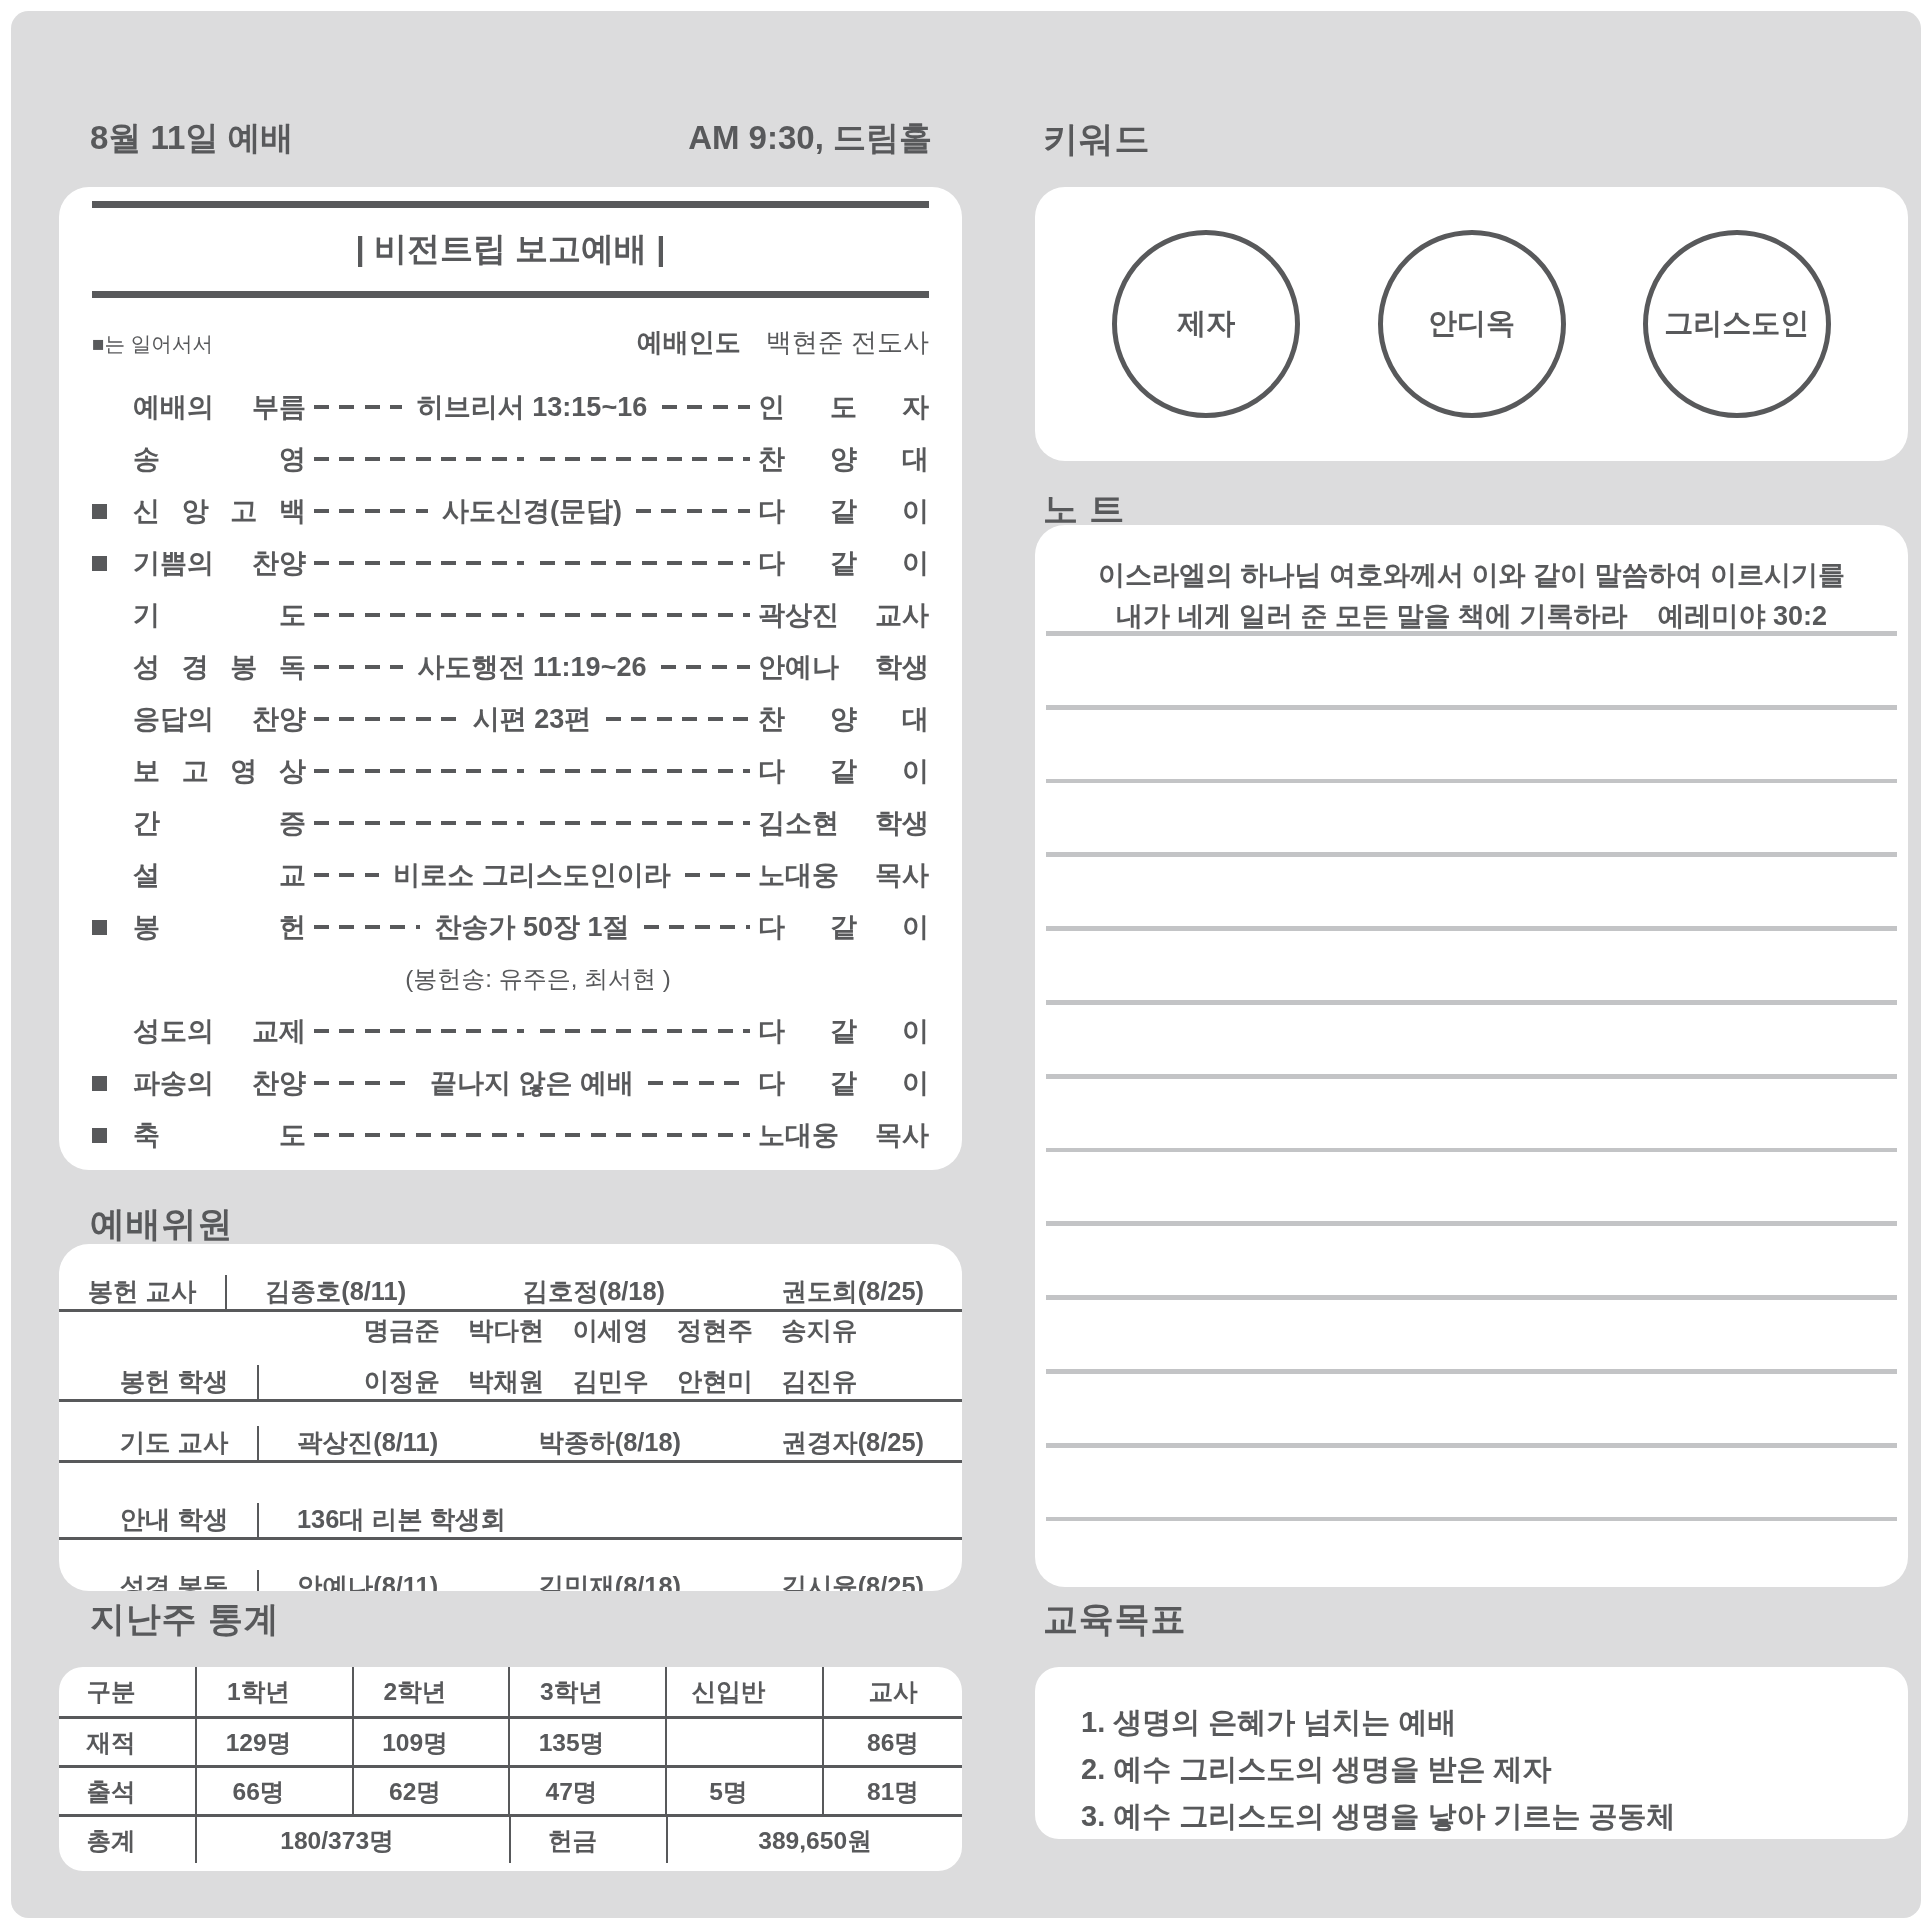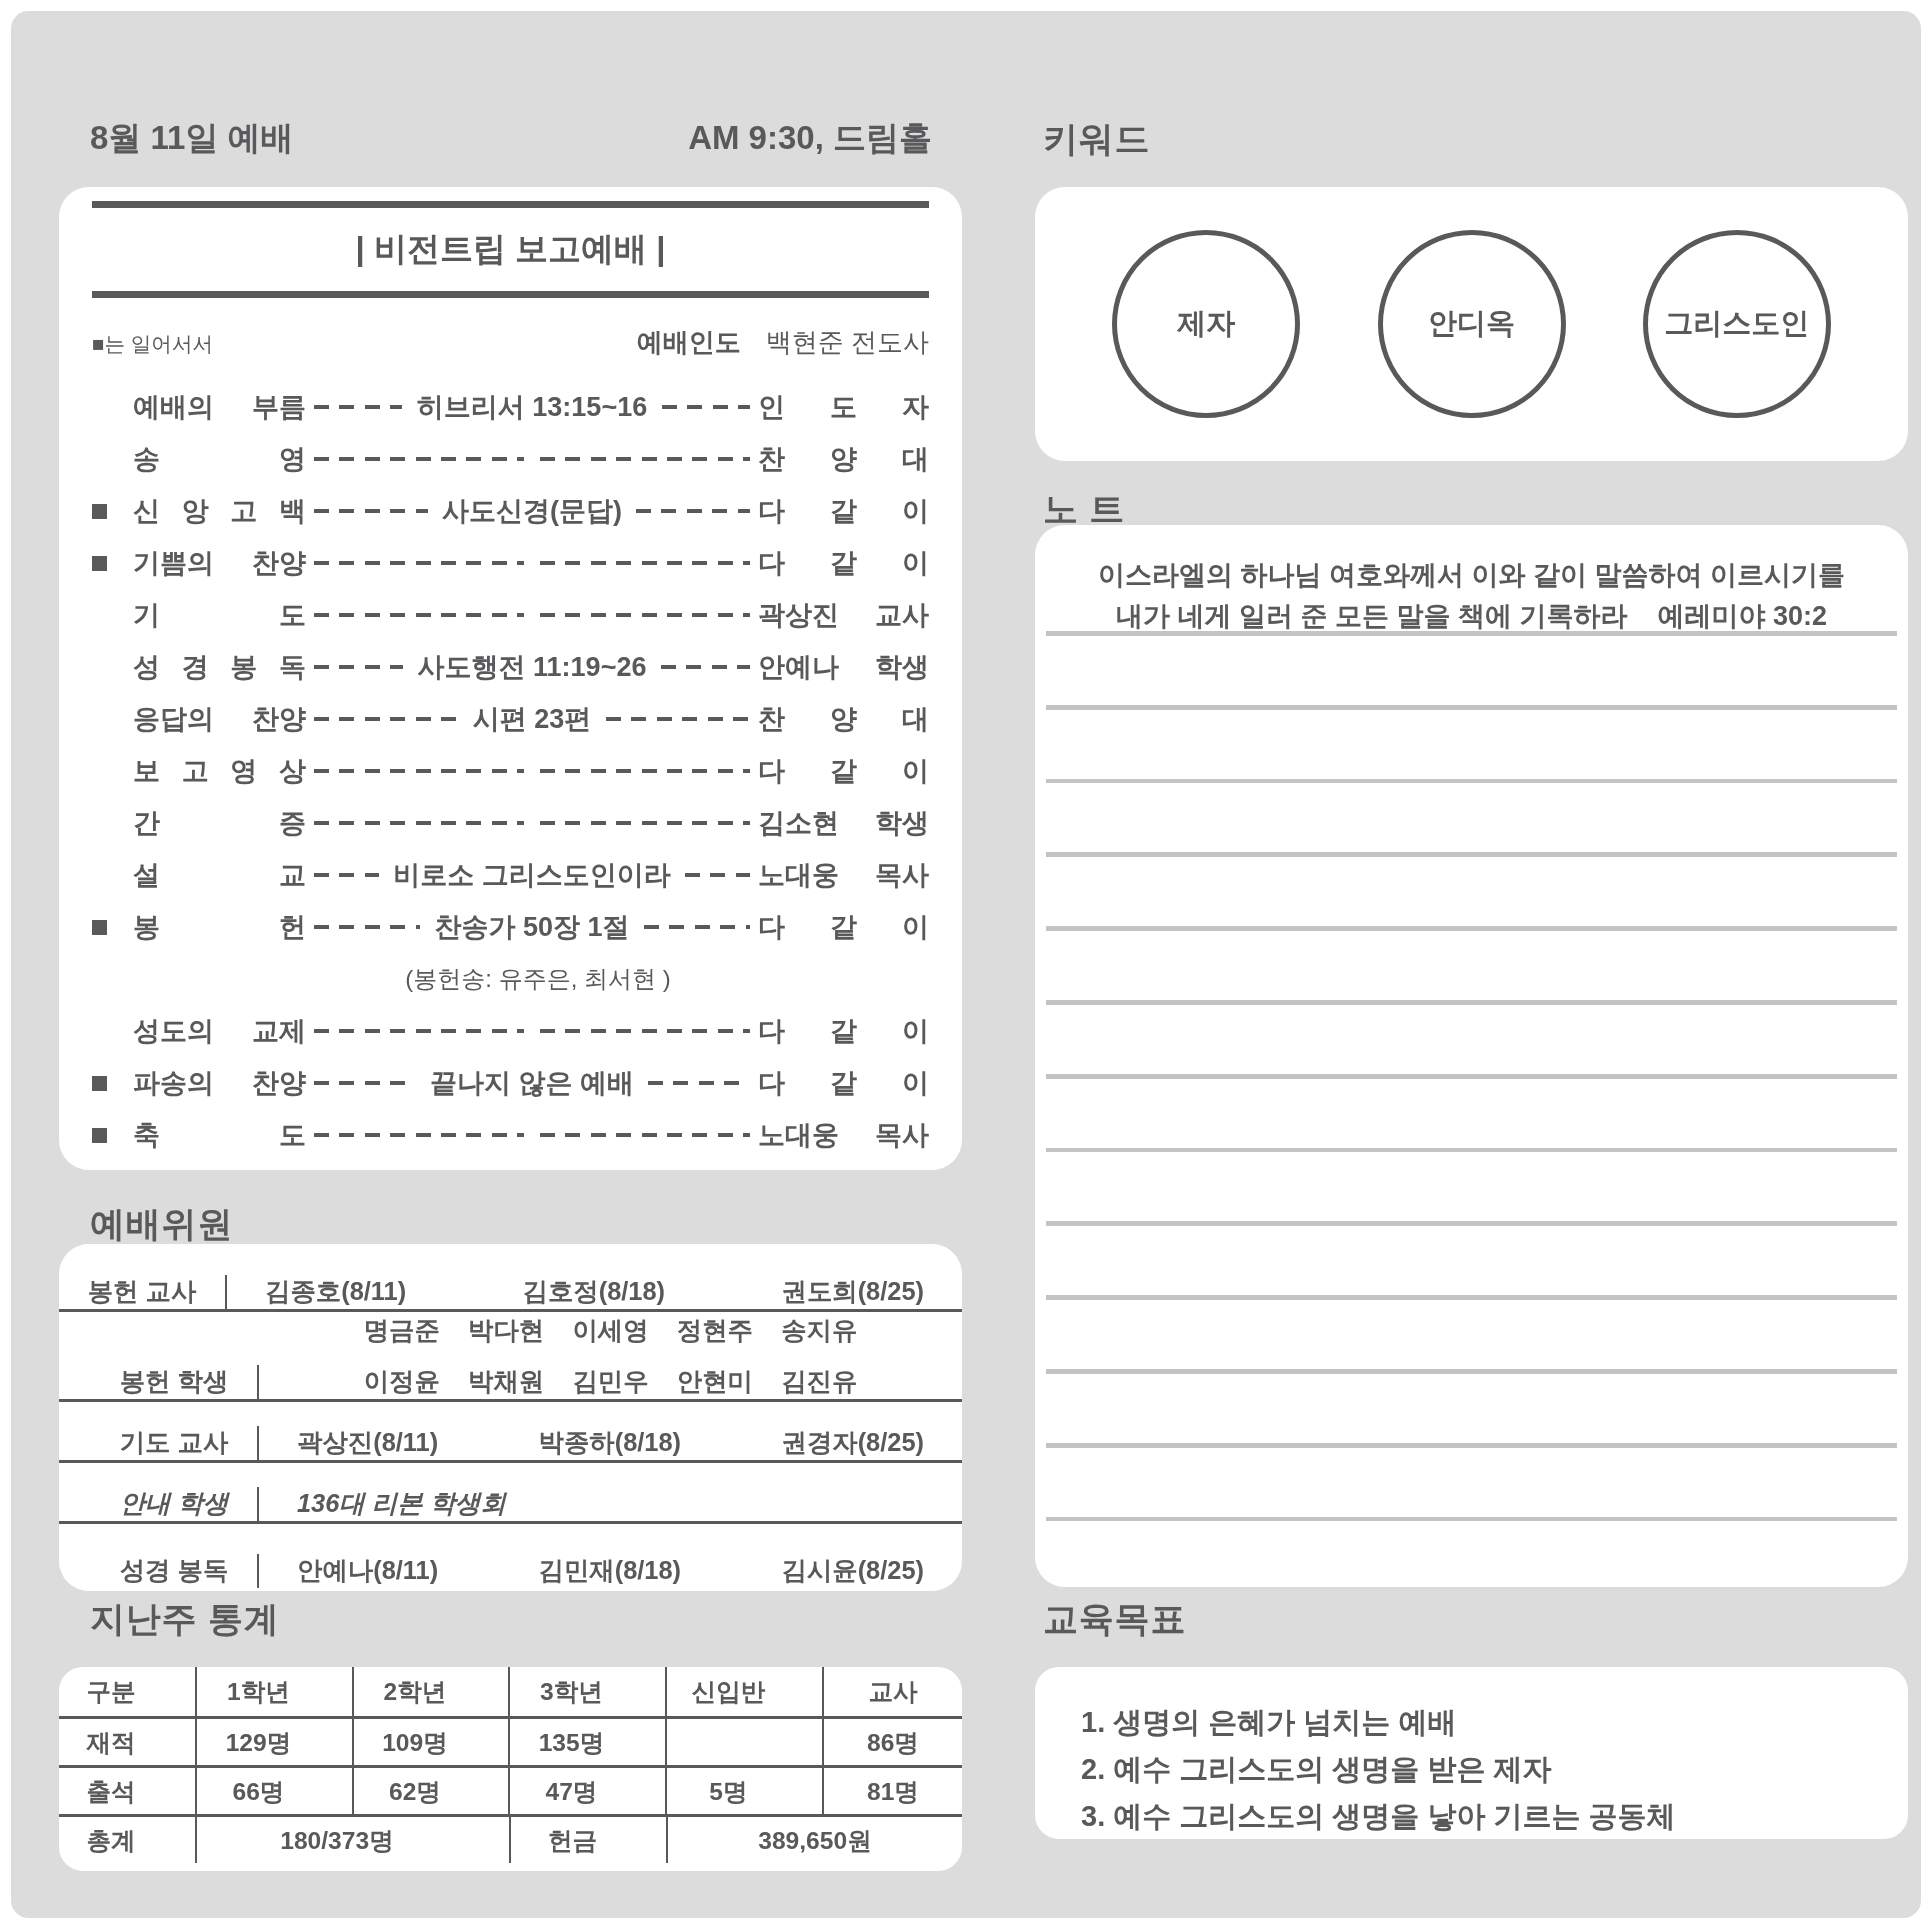--- a/index.html
+++ b/index.html
@@ -232,21 +232,21 @@
       </div>
     </div>
     <div class="c-row" style="height:61px;">
       <div class="c-label">기도 교사</div>
       <div class="c-content">
         <span>곽상진(8/11)</span>
         <span>박종하(8/18)</span>
         <span>권경자(8/25)</span>
       </div>
     </div>
-    <div class="c-row" style="height:61px;font-style:italic;">
+    <div class="c-row" style="height:77px;">
       <div class="c-label">안내 학생</div>
       <div class="c-content single">
         <span>136대 리본 학생회</span>
       </div>
     </div>
     <div class="c-row" style="height:67px;">
       <div class="c-label">성경 봉독</div>
       <div class="c-content">
         <span>안예나(8/11)</span>
         <span>김민재(8/18)</span>

